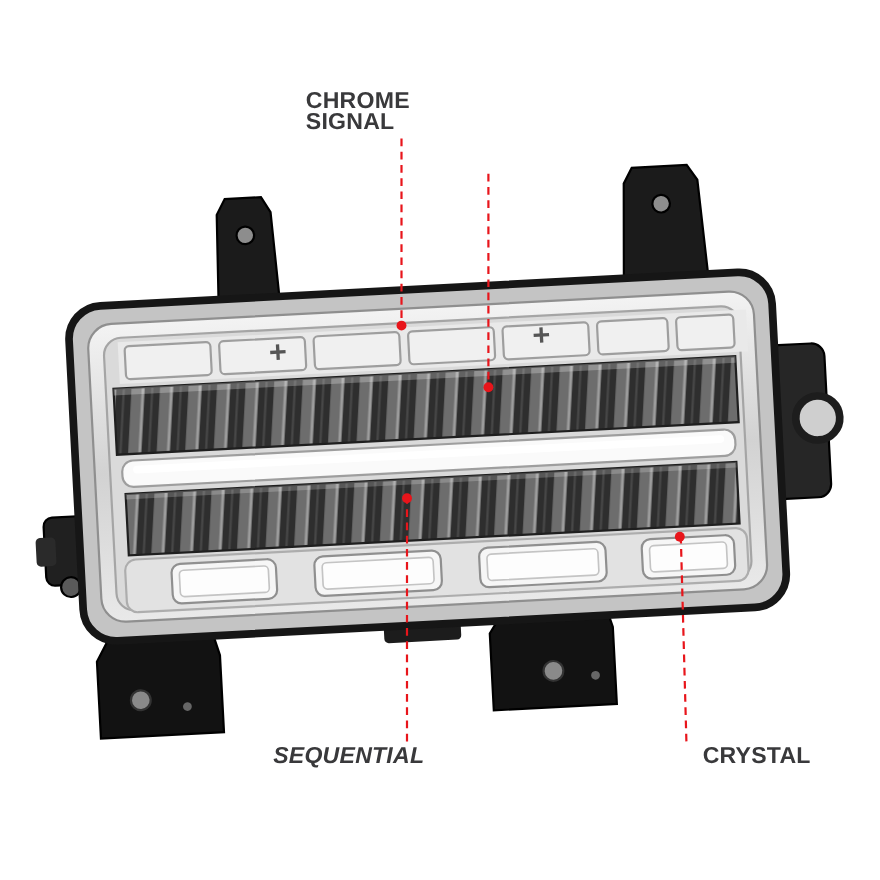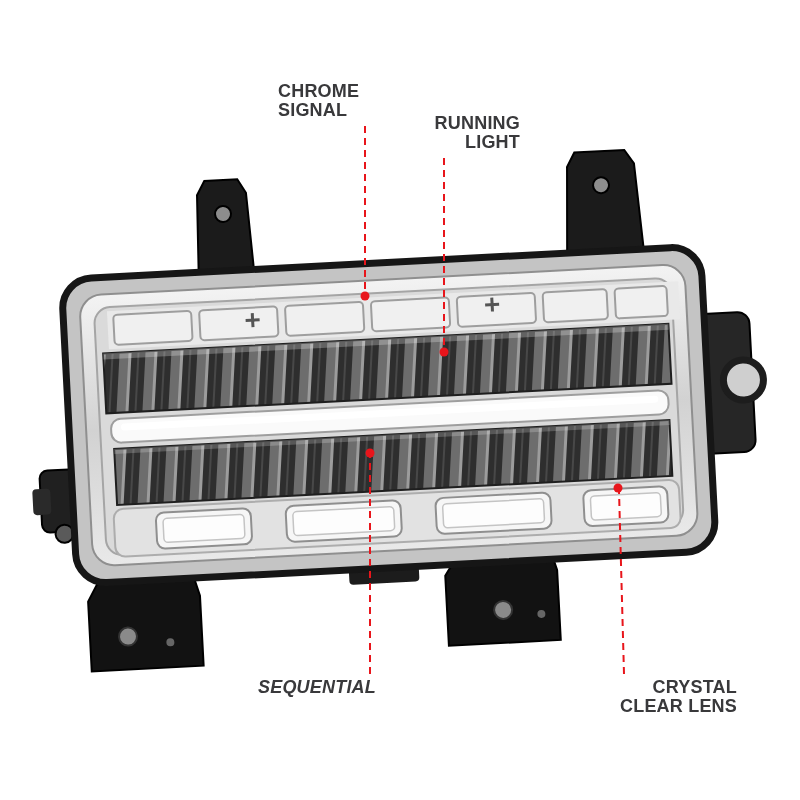--- a/index.html
+++ b/index.html
@@ -7,21 +7,21 @@
     width:800px; height:800px;
     background:var(--background,#ffffff);
     font-family:"Liberation Sans", sans-serif;
     overflow:hidden;
   }
   .stage { position:relative; width:800px; height:800px; overflow:hidden; }
   .layer { position:absolute; left:0; top:0; }
   .callout {
     position:absolute;
     font-weight:700;
-    font-size:18px;
+    font-size:21px;
     line-height:19px;
     letter-spacing:.2px;
     color:var(--label-text,#39393b);
     white-space:nowrap;
   }
   .callout span { display:block; }
   .align-right { text-align:right; }
   .align-center { text-align:center;font-style:italic; }
   .leader {
     stroke:var(--accent-red,#e8151b);
@@ -150,27 +150,22 @@
 
     <path class="leader" d="M624 674 L619 491"></path>
     <circle class="dot" cx="618" cy="488" r="4.5"></circle>
   </svg>
 
   <div class="callout" style="left:278px; top:82px; width:110px;">
     <span>CHROME</span>
     <span>SIGNAL</span>
   </div>
 
-  <div class="callout align-right" style="left:410px; top:114px; width:110px;">
-    <span>RUNNING</span>
-    <span>LIGHT</span>
-  </div>
 
   <div class="callout align-center" style="left:237px; top:678px; width:160px;">
     <span>SEQUENTIAL</span>
   </div>
 
   <div class="callout align-right" style="left:577px; top:678px; width:160px;">
     <span>CRYSTAL</span>
-    <span>CLEAR LENS</span>
   </div>
 
 </div>
 
 </body></html>

